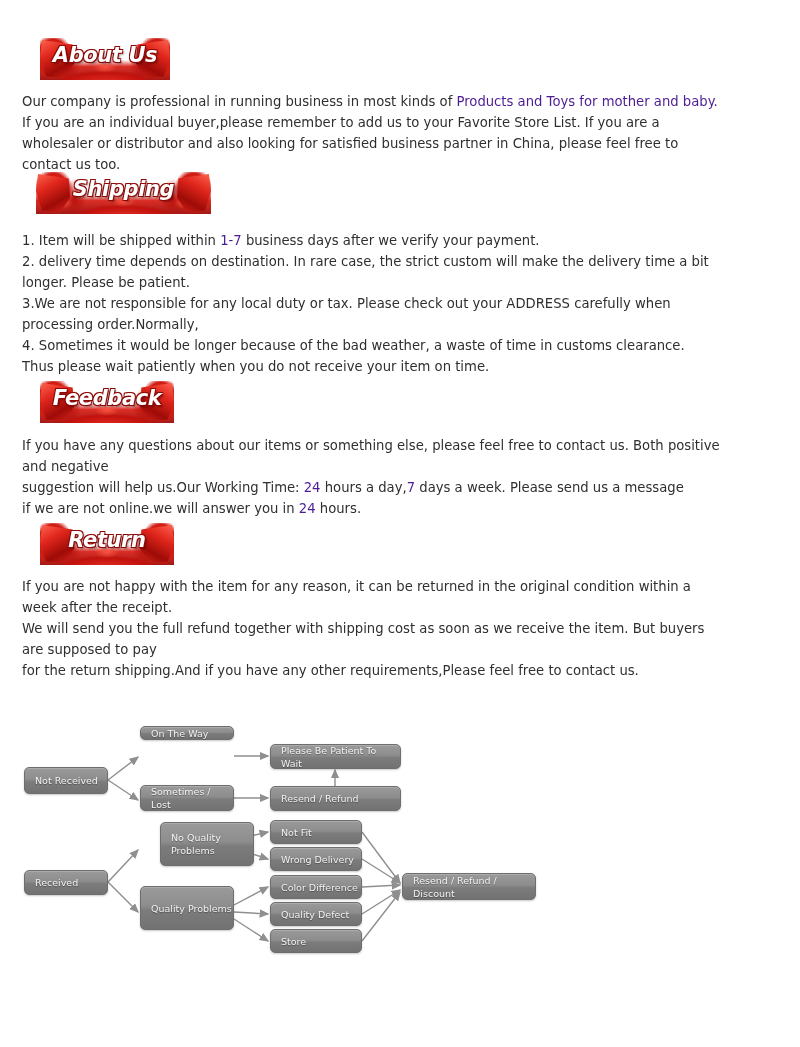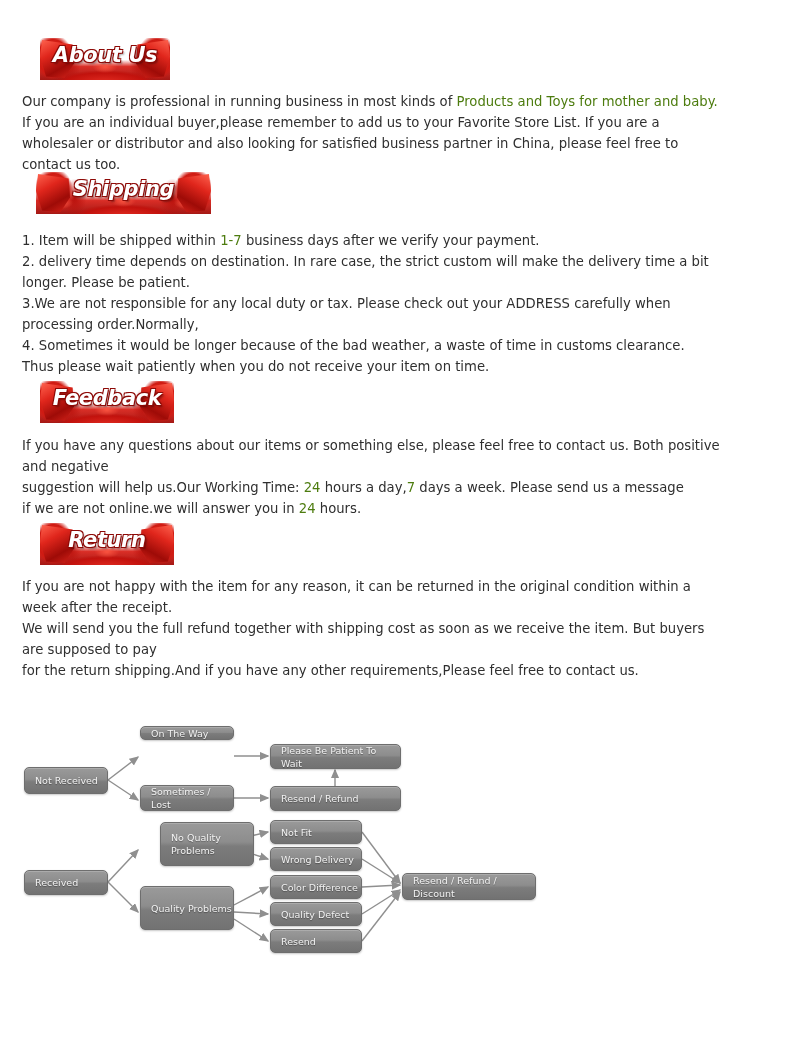--- a/index.html
+++ b/index.html
@@ -86,21 +86,21 @@
   }
   .para {
     margin: 0 0 0 22px;
     padding: 0;
     font-size: 13.2px;
     line-height: 21px;
     color: #2f2f2f;
     max-width: 700px;
   }
   .para p { margin: 0; }
-  .hl { color: #4d7c0f; }
+  .hl { color: #4c1d95; }
 
   #about-banner   { position:absolute; left:20px; top:38px; }
   #about-text     { position:absolute; left:0;    top:91px;  width:720px; }
   #shipping-banner{ position:absolute; left:16px; top:172px;padding-left:41px; }
   #shipping-text  { position:absolute; left:0;    top:230px; width:720px; }
   #feedback-banner{ position:absolute; left:20px; top:381px; }
   #feedback-text  { position:absolute; left:0;    top:435px; width:720px; }
   #return-banner  { position:absolute; left:20px; top:523px; }
   #return-text    { position:absolute; left:0;    top:576px; width:720px; }
 
@@ -237,16 +237,16 @@
 
   <div class="fc-box" style="left:24px;  top:170px; width:84px;  height:25px;">Received</div>
   <div class="fc-box" style="left:140px; top:122px; width:94px;  height:44px;margin-left:20px;">No Quality
 Problems</div>
   <div class="fc-box" style="left:140px; top:186px; width:94px;  height:44px;">Quality Problems</div>
 
   <div class="fc-box" style="left:270px; top:120px; width:92px;  height:24px;">Not Fit</div>
   <div class="fc-box" style="left:270px; top:147px; width:92px;  height:24px;">Wrong Delivery</div>
   <div class="fc-box" style="left:270px; top:175px; width:92px;  height:24px;">Color Difference</div>
   <div class="fc-box" style="left:270px; top:202px; width:92px;  height:24px;">Quality Defect</div>
-  <div class="fc-box" style="left:270px; top:229px; width:92px;  height:24px;">Resend</div>
+  <div class="fc-box" style="left:270px; top:229px; width:92px;  height:24px;">Store</div>
 
   <div class="fc-box" style="left:402px; top:173px; width:134px; height:27px;">Resend / Refund / Discount</div>
 </div>
 
 </body></html>

